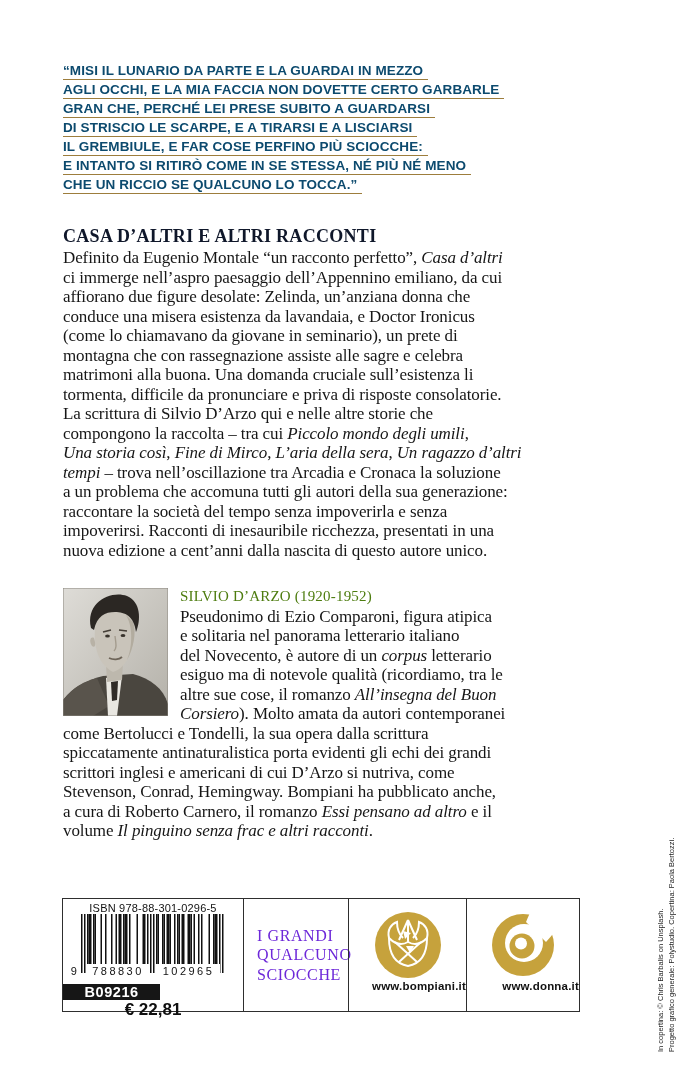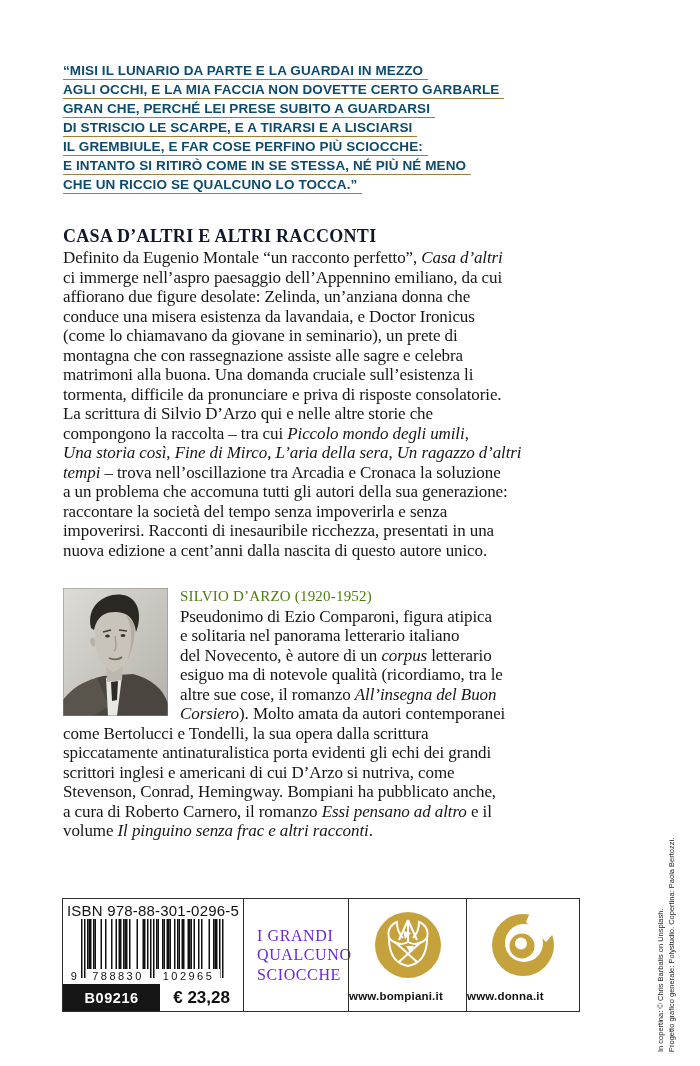--- a/index.html
+++ b/index.html
@@ -22,35 +22,35 @@
   .bio{position:absolute;left:63px;top:586px;width:550px;}
   .photo{float:left;width:105px;height:128px;margin:2px 12px 2px 0;display:block;}
   .bio-heading{font-size:15px;letter-spacing:.2px;color:#4d7c0f;}
 
   
   .footer{position:absolute;left:62px;top:898px;width:518px;height:114px;
           border:1.5px solid #2e2e2e;box-sizing:border-box;display:flex;background:#fff;}
   .cell{box-sizing:border-box;position:relative;height:100%;}
   .cell + .cell{border-left:1.5px solid #2e2e2e;}
   .barcode-cell{width:180px;}
-  .isbn{font-family:"Liberation Sans",sans-serif;font-size:15px;letter-spacing:.2px;
+  .isbn{font-family:"Liberation Sans",sans-serif;font-size:11px;letter-spacing:.2px;
         text-align:center;margin-top:3px;color:#111;}
   .barcode-svg{display:block;margin:0 auto;}
   .price-row{position:absolute;left:0;right:0;bottom:0;height:27px;display:flex;
-             font-family:"Liberation Sans",sans-serif;font-weight:bold;}
+             font-family:"Liberation Sans",sans-serif;font-weight:bold;flex-direction:column;}
   .code-box{width:54%;background:#161616;color:#ffffff;display:flex;align-items:center;
             justify-content:center;font-size:14.5px;letter-spacing:.6px;}
   .price-box{flex:1;display:flex;align-items:center;justify-content:center;
              font-size:17px;color:#0f0f0f;}
   .series-cell{width:105px;display:flex;align-items:center;}
   .series-text{padding-left:13px;font-size:16px;line-height:19.5px;letter-spacing:.6px;color:#6d28d9;}
   .logo-cell{width:118px;text-align:center;}
   .logo-cell:last-child{width:auto;flex:1;}
   .logo{width:66px;height:66px;margin-top:13px;display:inline-block;}
-  .url{position:absolute;bottom:9px;left:0;width:100%;text-align:left;
+  .url{position:absolute;bottom:19px;left:0;width:100%;text-align:right;
        font-family:"Liberation Sans",sans-serif;font-weight:bold;font-size:11.5px;
        letter-spacing:.2px;color:#111;}
 
   
   .credits{position:absolute;left:656px;top:1052px;width:300px;
            transform:rotate(-90deg);transform-origin:0 0;
            font-family:"Liberation Sans",sans-serif;font-size:7.5px;line-height:10.5px;
            color:#222;white-space:nowrap;}
 </style>
 </head>
@@ -153,21 +153,21 @@
           <rect x="149" y="0" width="1.5" height="59" fill="#111"></rect>
           <rect x="152" y="0" width="1.5" height="59" fill="#111"></rect>
           <rect x="16.5" y="50" width="63" height="12" fill="#fff"></rect>
           <rect x="87" y="50" width="63" height="12" fill="#fff"></rect>
           <text x="5" y="60.5" text-anchor="middle" style="font-family:&quot;Liberation Sans&quot;,sans-serif;font-size:11px;letter-spacing:2.5px;fill:#111;">9</text>
           <text x="48" y="60.5" text-anchor="middle" style="font-family:&quot;Liberation Sans&quot;,sans-serif;font-size:11px;letter-spacing:2.5px;fill:#111;">788830</text>
           <text x="118.5" y="60.5" text-anchor="middle" style="font-family:&quot;Liberation Sans&quot;,sans-serif;font-size:11px;letter-spacing:2.5px;fill:#111;">102965</text>
         </svg>
       <div class="price-row">
         <span class="code-box">B09216</span>
-        <span class="price-box">€ 23,28</span>
+        <span class="price-box">€ 22,81</span>
       </div>
     </div>
 
     <div class="cell series-cell">
       <div class="series-text"><span class="ln"><span>I GRANDI</span></span><br><span class="ln"><span>QUALCUNO</span></span><br><span class="ln"><span>SCIOCCHE</span></span></div>
     </div>
 
     <div class="cell logo-cell">
       <svg class="logo" viewBox="0 0 66 66">
         <circle cx="33" cy="33" r="33" fill="#c6a23c"></circle>

